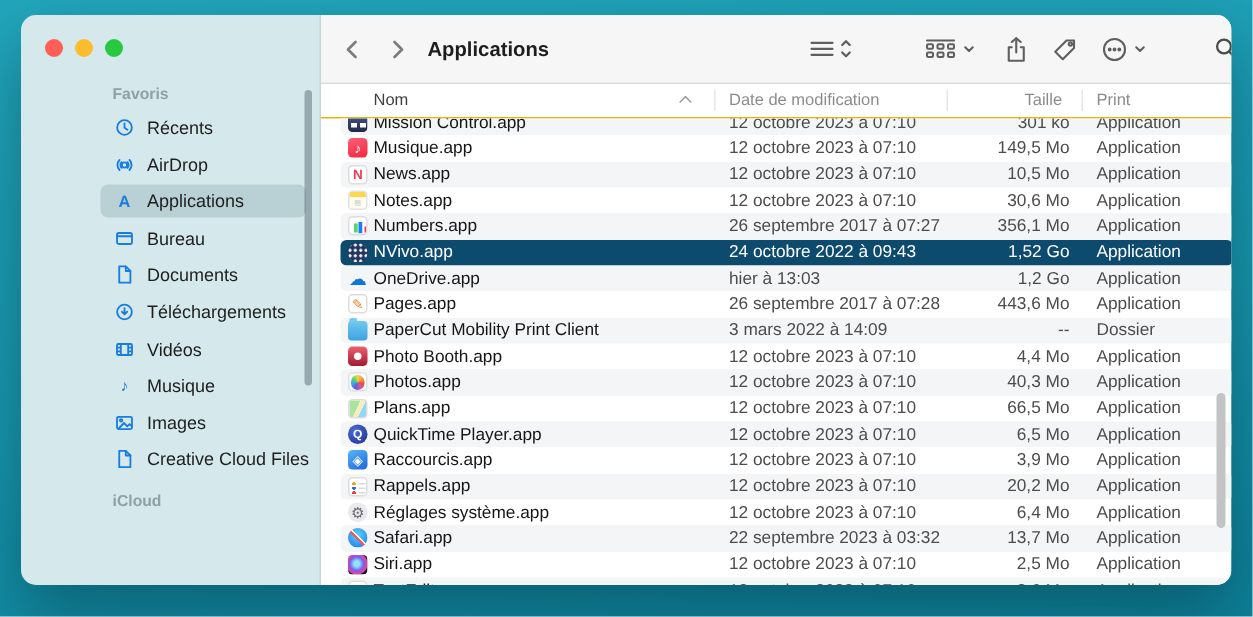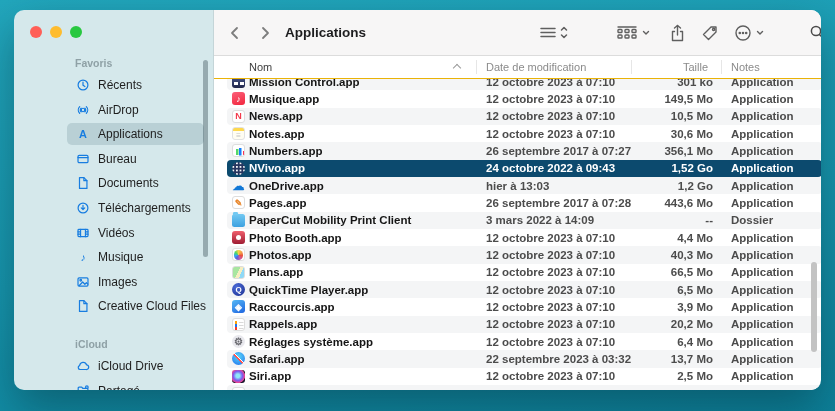--- a/index.html
+++ b/index.html
@@ -16,21 +16,21 @@
   }
   
   .sidebar{width:200px;flex:none;background:#d5e8eb;position:relative;border-right:1px solid rgba(0,0,0,.08);box-sizing:border-box;padding-left:44px;}
   .traffic{position:absolute;top:16px;left:16px;display:flex;gap:8px;}
   .light{width:12px;height:12px;border-radius:50%;}
   .light.close{background:#ff5f57;}
   .light.min{background:#febc2e;}
   .light.max{background:#28c840;}
   .side-content{padding:46px 9px 0 9px;}
   .side-header{font-size:10.5px;font-weight:700;color:#8fa1a6;padding:0 0 0 8px;height:14px;line-height:14px;margin-bottom:4px;}
-  .side-sec2 .side-header{margin-top:20px;}
+  .side-sec2 .side-header{margin-top:10px;}
   .side-list{list-style:none;margin:0;padding:0;}
   .side-item{display:flex;align-items:center;gap:7px;height:22px;padding:0 8px;border-radius:5px;font-size:12px;color:#1e1e1e;margin-bottom:2.6px;cursor:default;white-space:nowrap;}
   .side-item.selected{background:#b9d0d5;}
   .sicon{width:16px;flex:none;display:flex;align-items:center;justify-content:center;}
   .sicon svg{display:block;}
   .side-scroll{position:absolute;right:5px;top:50px;width:5px;height:197px;border-radius:3px;background:rgba(20,40,50,.32);}
   
   .main{flex:1;background:#fff;display:flex;flex-direction:column;position:relative;min-width:0;}
   .toolbar{height:45px;flex:none;background:#f7f6f6;border-bottom:1px solid #dcdcdc;position:relative;}
   .tool{position:absolute;top:0;height:45px;display:flex;align-items:center;background:none;border:none;padding:0;cursor:default;}
@@ -40,21 +40,21 @@
   .tb-view{left:325px;} .tb-group{left:401px;} .tb-share{left:455px;} .tb-tag{left:487px;} .tb-more{left:519px;} .tb-search{left:595px;}
   
   .colheader{height:22px;flex:none;background:#fff;border-bottom:1px solid #eab308;position:relative;font-size:11px;color:#8b8b8b;}
   .colheader .h{position:absolute;top:0;height:22px;display:flex;align-items:center;cursor:default;}
   .h-nom{left:35px;color:#3e3e3e;}
   .h-date{left:272px;} .h-taille{left:431px;margin-left:38px;} .h-type{left:517px;}
   .caret{position:absolute;left:240px;top:9px;width:5px;height:5px;border-left:1.5px solid #9a9a9a;border-top:1.5px solid #9a9a9a;transform:rotate(45deg);}
   .hsep{position:absolute;top:4px;width:1px;height:14px;background:#e6e6e6;}
   .hsep1{left:262px;} .hsep2{left:417px;} .hsep3{left:507px;}
   
-  .rows{flex:1;overflow:hidden;padding-left:13px;position:relative;font-weight:bold;}
+  .rows{flex:1;overflow:hidden;padding-left:13px;position:relative;}
   .row{width:595px;height:17.34px;border-radius:4px;display:grid;grid-template-columns:249px 155px 90px 1fr;align-items:center;font-size:11.5px;color:#4c4c4c;cursor:default;}
   .row:first-child{margin-top:-6px;}
   .row.stripe{background:#f4f5f6;}
   .row.selected{background:#0c4a6e;color:#fff;}
   .cell-name{position:relative;padding-left:22px;white-space:nowrap;overflow:hidden;color:#161616;display:flex;align-items:center;height:100%;}
   .row.selected .cell-name{color:#fff;}
   .cell-date{padding-left:10px;white-space:nowrap;}
   .cell-size{text-align:right;padding-right:8px;white-space:nowrap;}
   .cell-type{padding-left:10px;white-space:nowrap;}
   .ficon{position:absolute;left:5px;top:50%;margin-top:-6.5px;width:13px;height:13px;border-radius:3px;display:flex;align-items:center;justify-content:center;box-sizing:border-box;}
@@ -193,39 +193,20 @@
                   <path d="M4 1.8h5l3.5 3.5v8.9H4z"></path>
                   <path d="M9 1.8v3.5h3.5"></path>
                 </svg>
               </span>
               <span>Creative Cloud Files</span>
             </li>
           </ul>
         </div>
         <div class="side-sec2">
           <div class="side-header">iCloud</div>
-          <ul class="side-list">
-            <li class="side-item">
-              <span class="sicon">
-                <svg width="14" height="14" viewBox="0 0 16 16" fill="none" stroke="#187de0" stroke-width="1.4" stroke-linecap="round" stroke-linejoin="round">
-                  <path d="M5 12h6.6a2.7 2.7 0 0 0 .4-5.4 4 4 0 0 0-7.8.9A2.3 2.3 0 0 0 5 12z"></path>
-                </svg>
-              </span>
-              <span>iCloud Drive</span>
-            </li>
-            <li class="side-item">
-              <span class="sicon">
-                <svg width="14" height="14" viewBox="0 0 16 16" fill="none" stroke="#187de0" stroke-width="1.4" stroke-linecap="round" stroke-linejoin="round">
-                  <path d="M2.5 11V4.6c0-.5.4-1 1-1h3l1.2 1.3h4.9c.6 0 1 .4 1 1V11c0 .6-.4 1-1 1H3.5c-.6 0-1-.4-1-1z"></path>
-                  <circle cx="12.4" cy="3.6" r="1.5"></circle>
-                </svg>
-              </span>
-              <span>Partagé</span>
-            </li>
-          </ul>
         </div>
       </div>
     <div class="side-scroll"></div>
   </div>
 
   <div class="main">
 
     <div class="toolbar">
       <button class="tool tb-back">
         <svg width="16" height="16" viewBox="0 0 16 16" fill="none" stroke="#7d7d7d" stroke-width="1.8" stroke-linecap="round" stroke-linejoin="round">
@@ -288,21 +269,21 @@
     </div>
 
     <div class="colheader">
       <span class="h h-nom">Nom</span>
       <span class="caret"></span>
       <span class="hsep hsep1"></span>
       <span class="h h-date">Date de modification</span>
       <span class="hsep hsep2"></span>
       <span class="h h-taille">Taille</span>
       <span class="hsep hsep3"></span>
-      <span class="h h-type">Notes</span>
+      <span class="h h-type">Print</span>
     </div>
 
     <div class="rows">
         <div class="row stripe">
           <div class="cell-name">
             <span class="ficon i-mission-control"></span>
             <span>Mission Control.app</span>
           </div>
           <div class="cell-date">12 octobre 2023 à 07:10</div>
           <div class="cell-size">301 ko</div>

